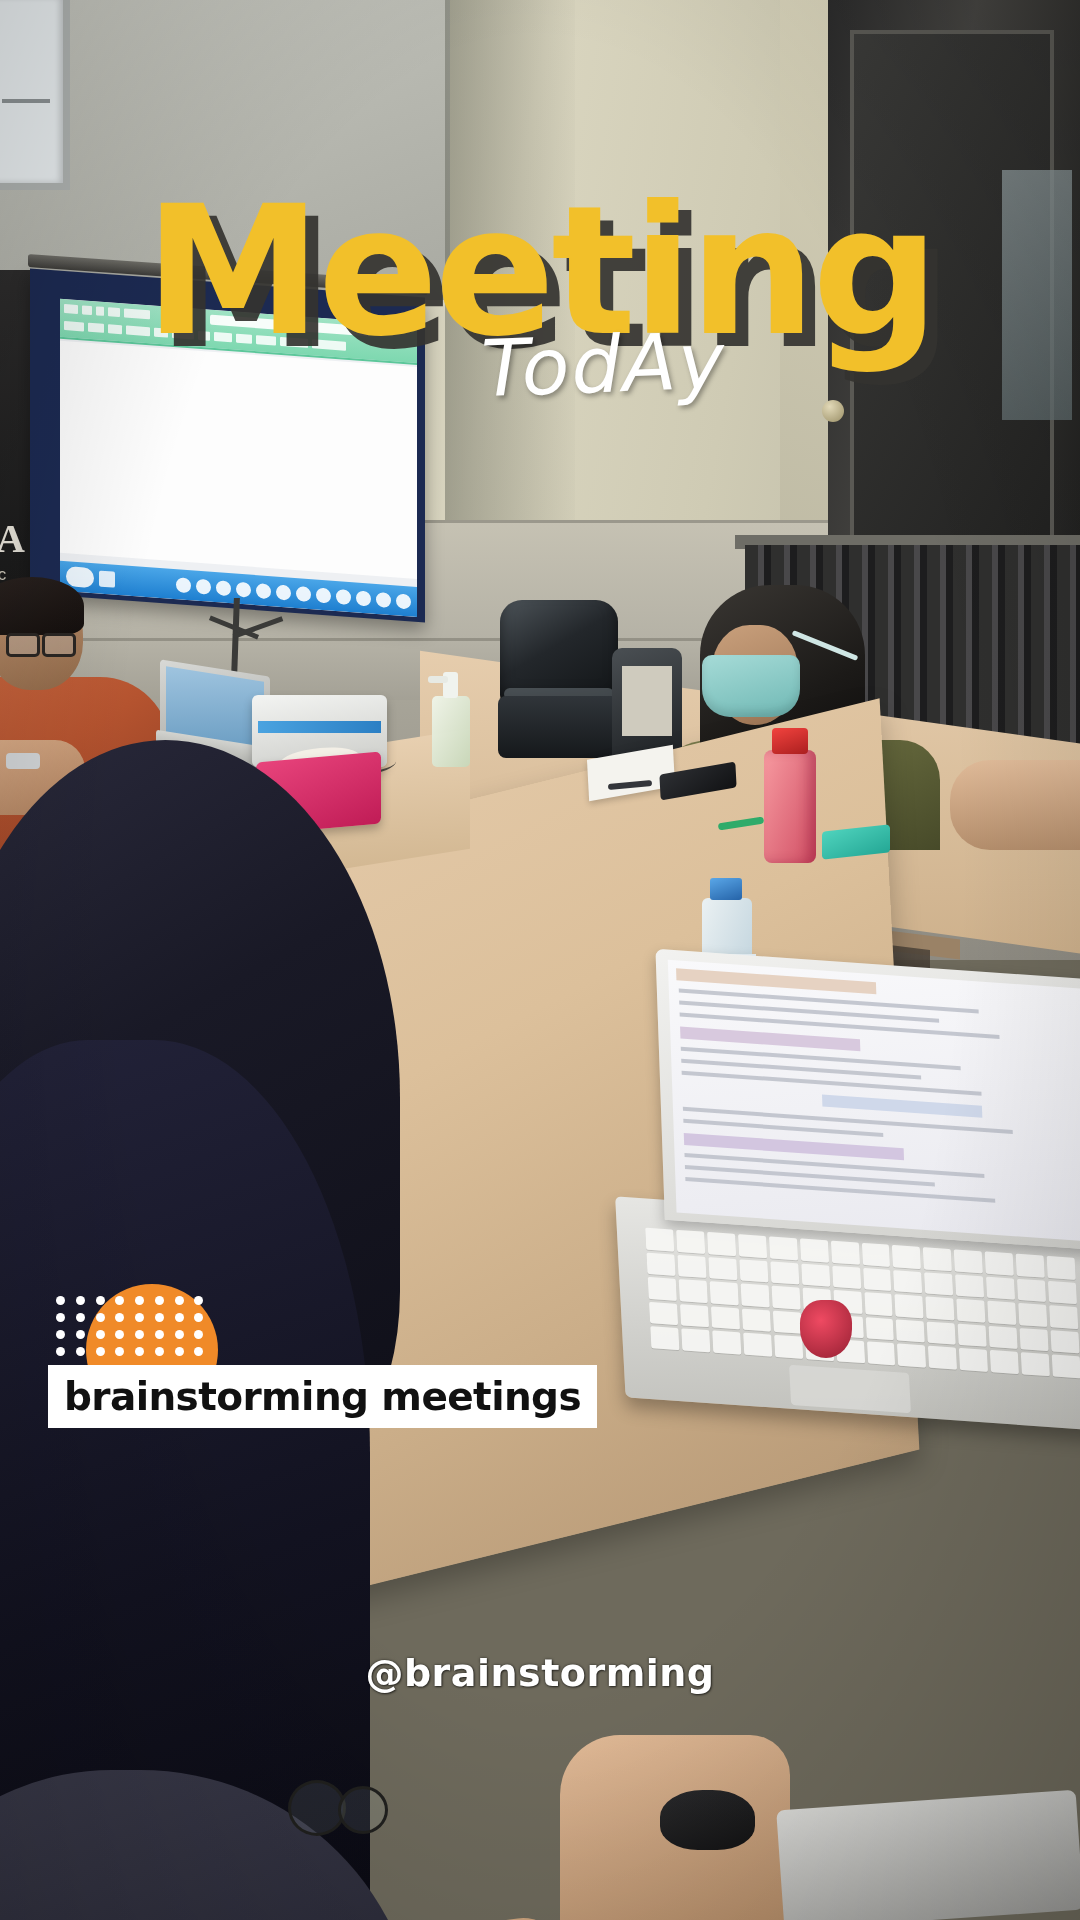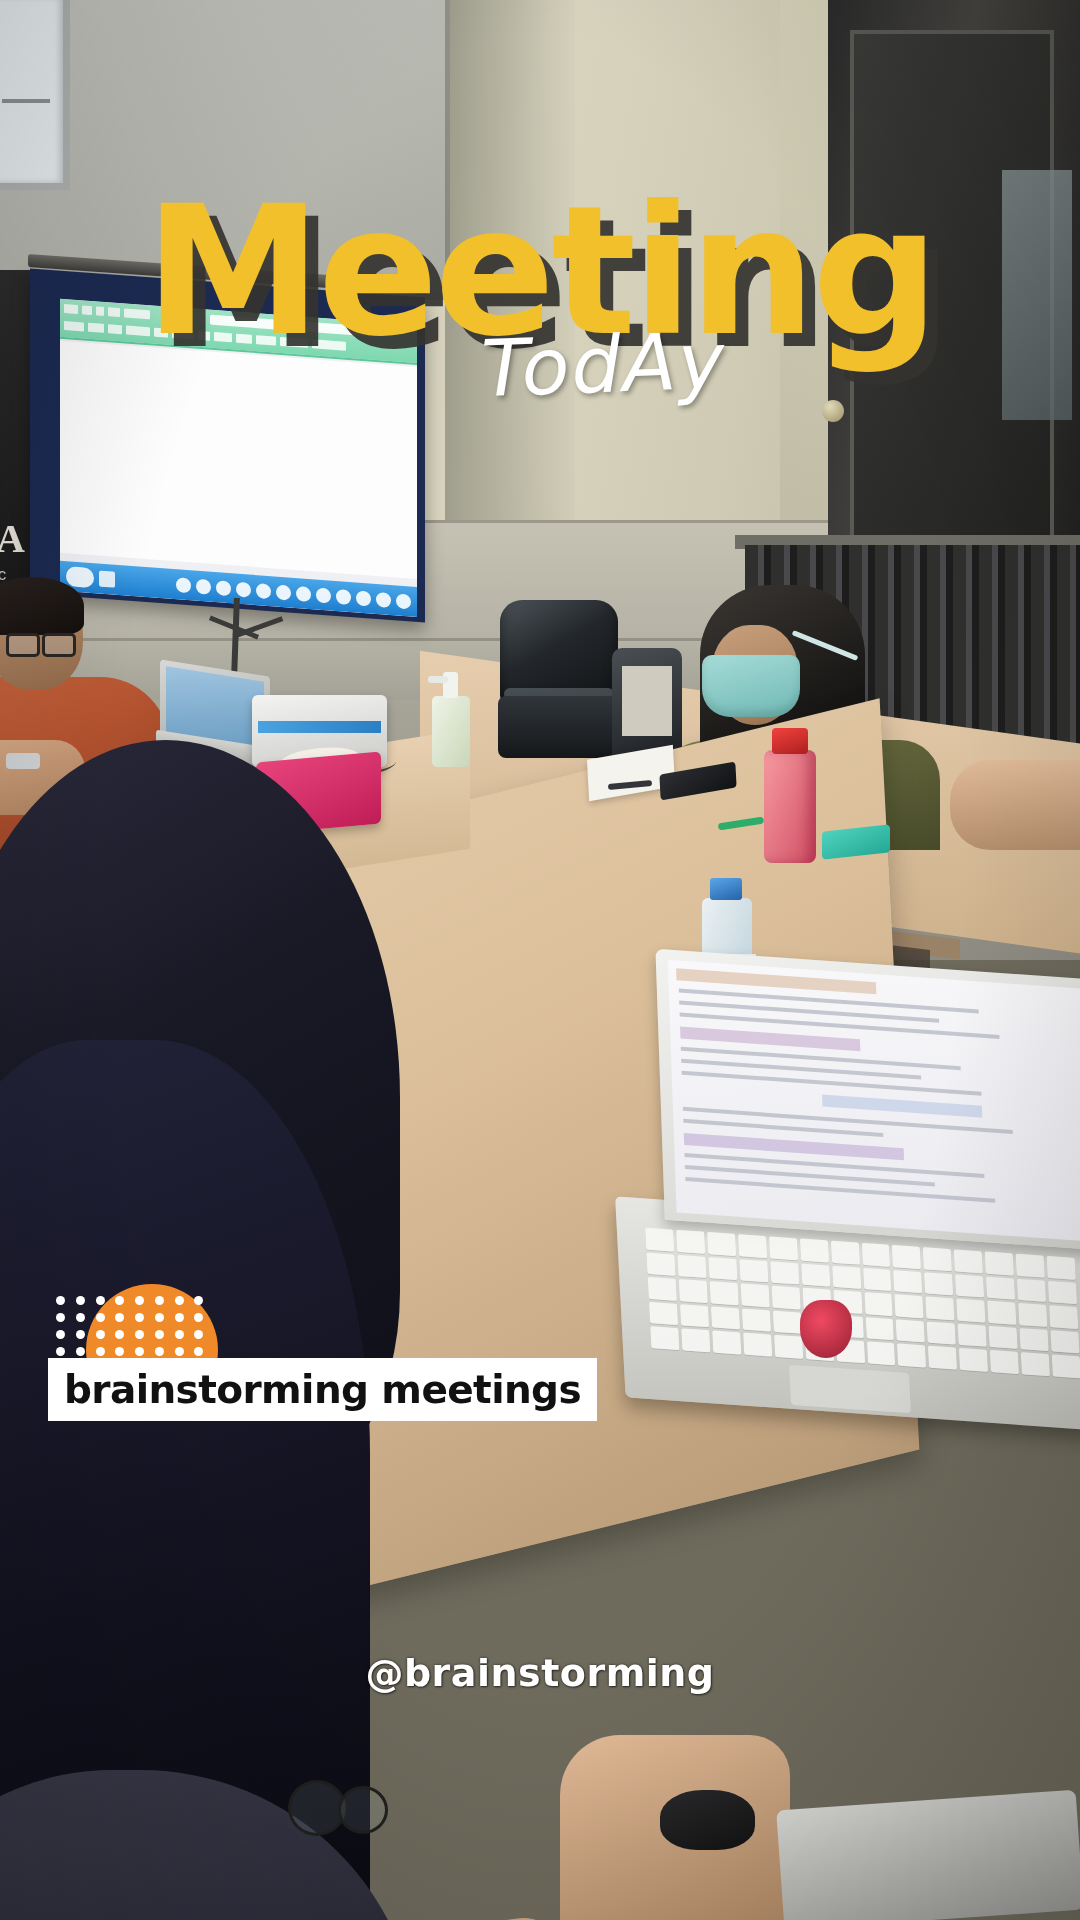--- a/index.html
+++ b/index.html
@@ -536,21 +536,21 @@
     background:#ffffff;
     color:#111111;
     font-family:"DejaVu Sans", sans-serif;
     font-weight:700;
     font-size:39px;
     line-height:1.02;
     padding:12px 16px 11px 16px;
     letter-spacing:-0.6px;
     white-space:nowrap;
   }
-  .cap-line.l2{ }
+  .cap-line.l2{ margin-top:7px; }
 
   
   .handle{
     position:absolute; left:0; right:0; top:1651px;
     text-align:center;
     color:#ffffff;
     font-family:"DejaVu Sans", sans-serif;
     font-size:38px;
     font-weight:700;
     letter-spacing:.5px;

